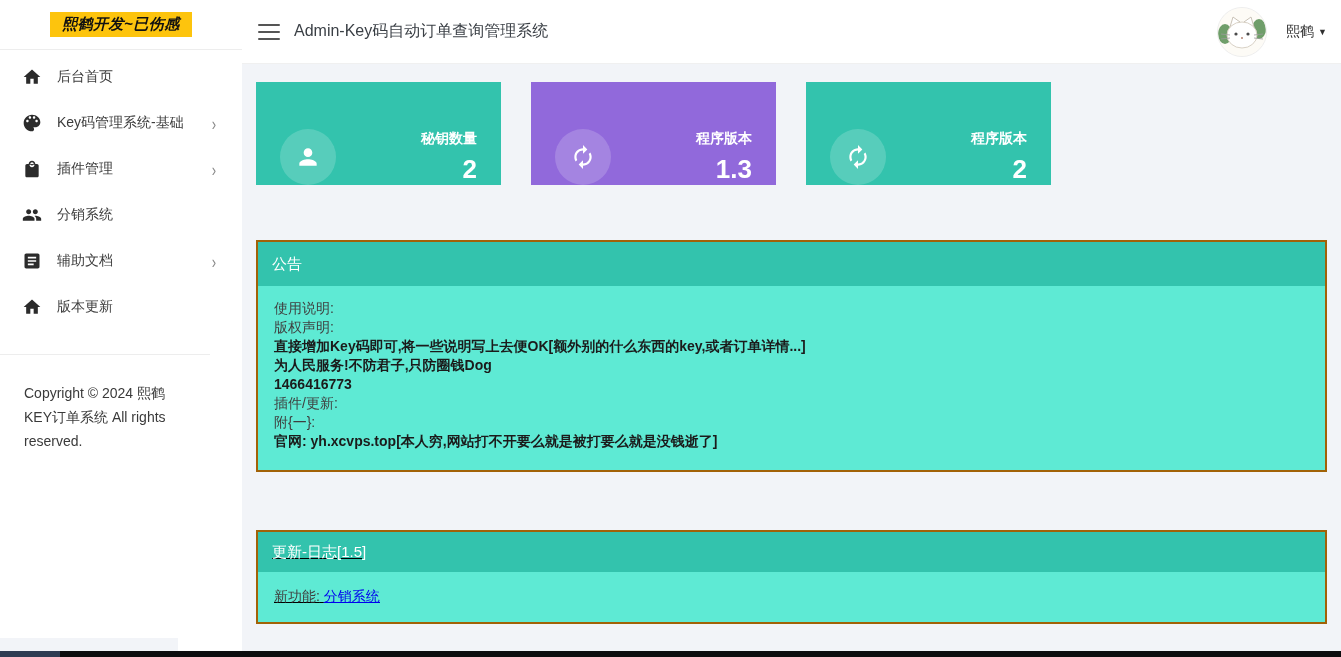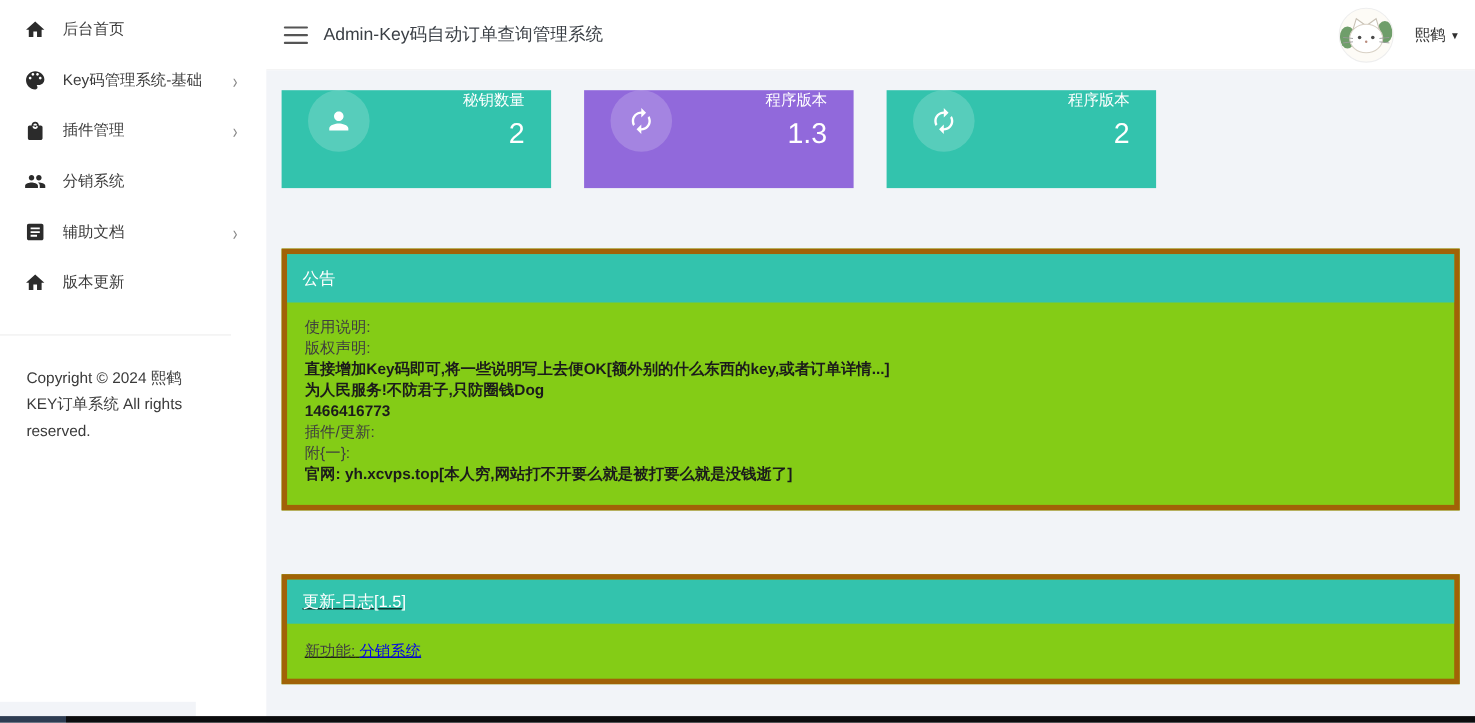--- a/index.html
+++ b/index.html
@@ -35,49 +35,52 @@
   .header-right { margin-left:auto; display:flex; align-items:center; padding-right:14px; }
   .avatar { width:50px; height:50px; border-radius:50%; overflow:hidden; cursor:pointer;
     border:1px solid #eee; background:#fdfbf6; }
   .user-name { margin-left:19px; font-size:14px; color:#2f2f2f; cursor:pointer; }
   .caret { margin-left:4px; font-size:9px; color:#2f2f2f; cursor:pointer; }
 
   
   .main { position:absolute; left:242px; top:64px; right:0; bottom:0;
     background:#f2f4f8; padding:18px 14px; overflow:hidden; }
   .stats-row { display:flex; gap:30px; }
-  .stat-card { width:245px; height:89px; display:flex; align-items:flex-start;
-    color:#fff; }
+  .stat-card { width:245px; height:103px; display:flex; align-items:flex-end;
+    color:#fff;font-weight:bold; }
   .stat-card.teal { background:#33c3ad; }
   .stat-card.purple { background:#9169db; }
   .stat-icon { width:56px; height:56px; border-radius:50%; margin-left:24px;
     background:rgba(255,255,255,0.18); display:flex; align-items:center; justify-content:center; }
   .stat-icon svg { width:26px; height:26px; fill:#fff; }
   .stat-right { margin-left:auto; text-align:right; padding-right:24px; }
   .stat-label { font-size:14px; margin-bottom:6px; }
   .stat-value { font-size:26px; }
 
-  .panel { margin-top:55px; border:5px solid #a16207; background:#84cc16; }
+  .panel { margin-top:55px; border:2px solid #a16207; background:#5eead4; }
   .panel-header { background:#33c3ad; color:#fff; font-size:15px; height:44px;
     display:flex; align-items:center; padding-left:14px; }
   .panel-body { padding:13px 16px 19px 16px; font-size:14px; color:#3f3f3f; }
   .ann-line { line-height:19px; }
   .ann-line.b { font-weight:bold; color:#1b1b1b; }
   .panel.changelog { margin-top:58px;text-decoration:underline; }
   .panel.changelog .panel-header { height:40px; }
   .panel.changelog .panel-body { padding:16px; }
   .log-link { color:#0000ee; text-decoration:underline; cursor:pointer; }
 
   .bottom-bar { position:absolute; left:0; bottom:0; width:1341px; height:6px; z-index:9;
     background:linear-gradient(90deg,#2e3c52 0 60px,#0c0c0e 60px 100%); }
 </style>
 </head>
 <body>
 
 <div class="sidebar">
+  <div class="sidebar-top">
+    <div class="banner">熙鹤开发~已伤感</div>
+  </div>
 
   <div class="menu">
     <div class="menu-item">
       <span class="mi">
         <svg viewBox="0 0 24 24">
             <path d="M10 20v-6h4v6h5v-8h3L12 3 2 12h3v8z"></path>
           </svg>
       </span>
       <span>后台首页</span>
     </div>

